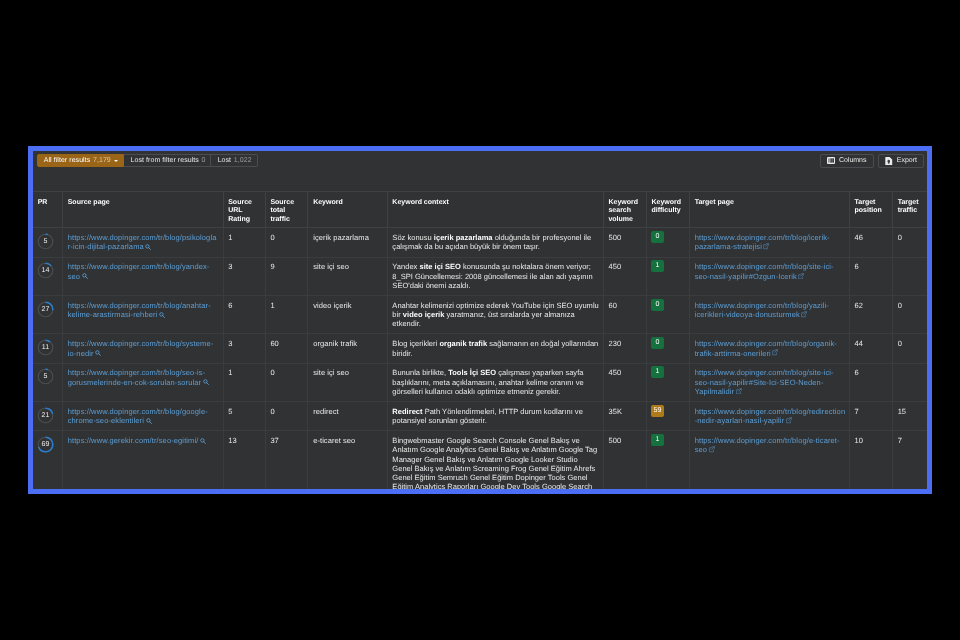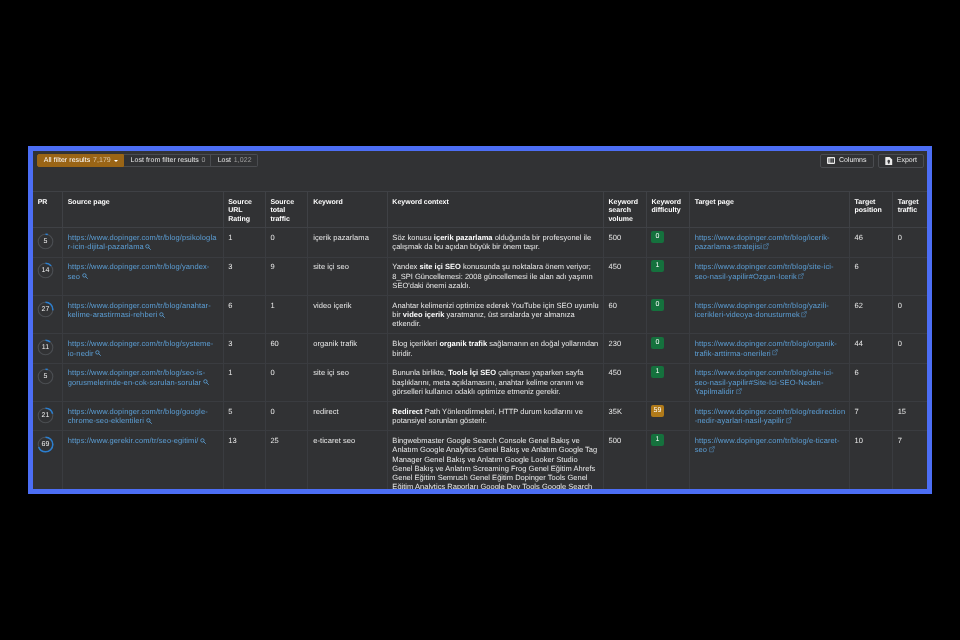--- a/index.html
+++ b/index.html
@@ -312,21 +312,21 @@
                   <circle cx="8.5" cy="8.5" r="7.3" fill="none" stroke="#2b7fd0" stroke-width="1.5" stroke-dasharray="31.65 14.22" transform="rotate(-90 8.5 8.5)" stroke-linecap="butt"></circle>
                 </svg>
                 <span data-name="page-rating-value">69</span>
               </span>
             </td>
             <td data-name="cell-source-page"><a data-name="source-page-link">https://www.gerekir.com/tr/seo-egitimi/</a><span class="ic" data-name="search-icon"><svg width="6" height="6" viewBox="0 0 6 6">
                   <circle cx="2.4" cy="2.4" r="1.7" fill="none" stroke="#5c9fd6" stroke-width="0.85"></circle>
                   <line x1="3.7" y1="3.7" x2="5.5" y2="5.5" stroke="#5c9fd6" stroke-width="0.85" stroke-linecap="round"></line>
                 </svg></span></td>
             <td data-name="cell-source-url-rating">13</td>
-            <td data-name="cell-source-total-traffic">25</td>
+            <td data-name="cell-source-total-traffic">37</td>
             <td data-name="cell-keyword">e-ticaret seo</td>
             <td class="ctx" data-name="cell-keyword-context">Bingwebmaster Google Search Console Genel Bakış ve Anlatım Google Analytics Genel Bakış ve Anlatım Google Tag Manager Genel Bakış ve Anlatım Google Looker Studio Genel Bakış ve Anlatım Screaming Frog Genel Eğitim Ahrefs Genel Eğitim Semrush Genel Eğitim Dopinger Tools Genel Eğitim Analytics Raporları Google Dev Tools Google Search Console ile İçerik Analizi Google Analytics ile İçerik Analizi Microsoft Clarity Google Arama Operatörleri ASO Optimizasyon</td>
             <td data-name="cell-keyword-search-volume">500</td>
             <td data-name="cell-keyword-difficulty">
               <span class="kd" data-name="difficulty-badge" style="background:#15713d">1</span>
             </td>
             <td data-name="cell-target-page"><a data-name="target-page-link">https://www.dopinger.com/tr/blog/e-ticaret-seo</a><span class="ic" data-name="external-link-icon"><svg width="6" height="6.6" viewBox="0 0 24 26.4">
                   <path d="M14.8 2.8 H21.4 V9.4" stroke="#5c9fd6" stroke-width="1.9" fill="none" stroke-linecap="square"></path>
                   <line x1="20.6" y1="3.6" x2="11.6" y2="12.6" stroke="#5c9fd6" stroke-width="1.9" stroke-linecap="square"></line>
                   <path d="M17.4 15 V23.4 H2.6 V6.8 H11" stroke="#5c9fd6" stroke-width="1.9" fill="none" stroke-linecap="square" stroke-linejoin="miter"></path>

